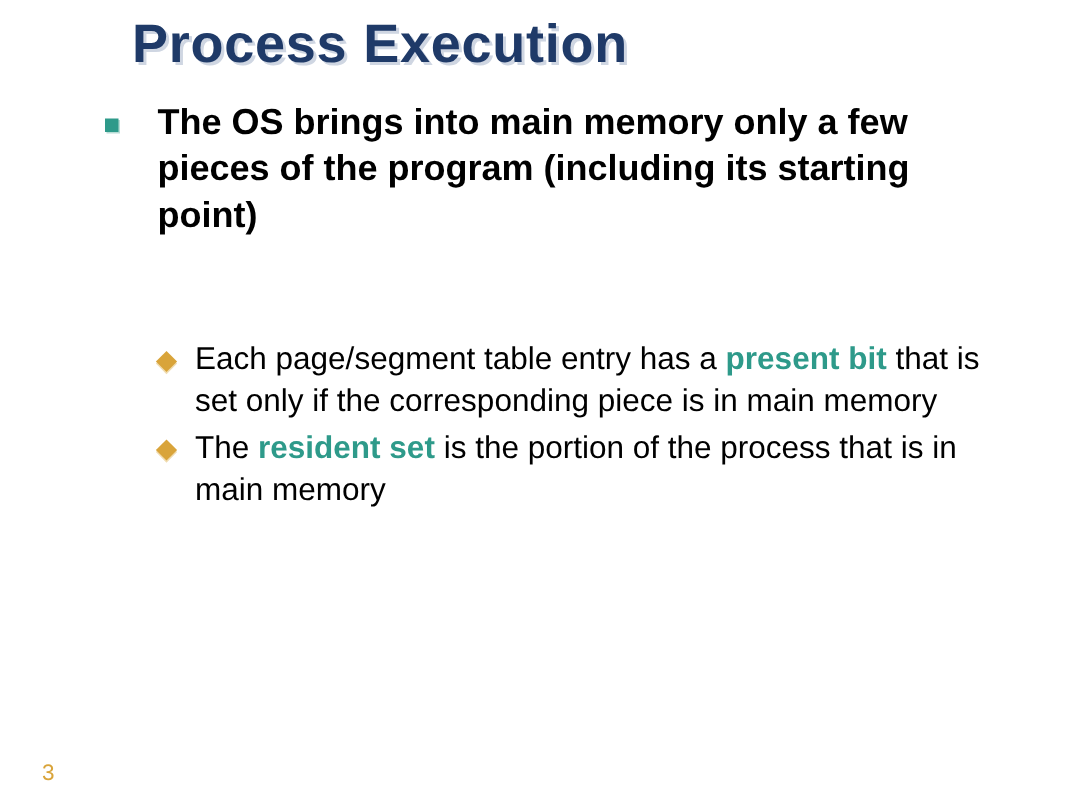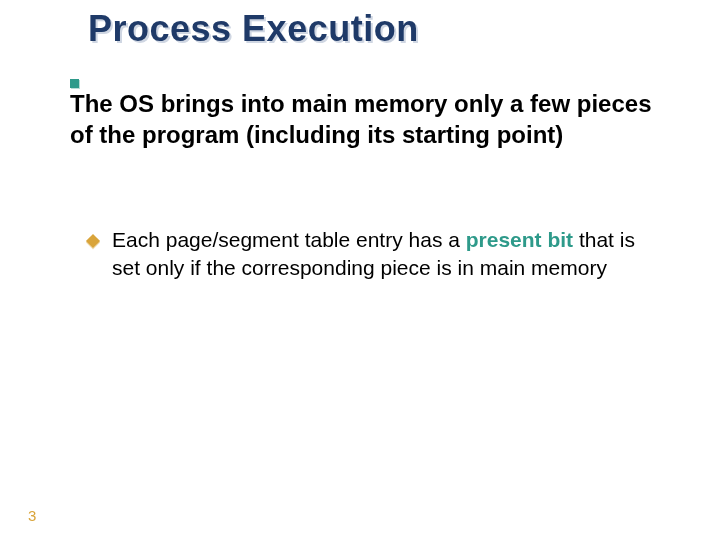--- a/index.html
+++ b/index.html
@@ -28,41 +28,40 @@
   .main-bullets {
     position: absolute;
     top: 66px;
     left: 70px;
     right: 40px;
   }
   .bullet-row {
     display: flex;
     align-items: flex-start;
     margin-bottom: 4px;
-    flex-direction: column;
   }
   .sq-bullet {
     width: 9px;
     height: 9px;
     background: #2e9a8a;
     flex: none;
     margin-top: 13px;
     margin-right: 26px;
     box-shadow: 1px 1px 0 #b8dcd5;
   }
   .bullet-text {
     font-size: 24px;
     font-weight: bold;
     color: #000;
     line-height: 1.3;
   }
   .sub-bullets {
     position: absolute;
     top: 226px;
-    left: 88px;
+    left: 106px;
     right: 52px;
   }
   .sub-row {
     display: flex;
     align-items: flex-start;
     margin-bottom: 2px;
   }
   .diamond {
     width: 10px;
     height: 10px;
@@ -103,17 +102,21 @@
       <div class="sq-bullet"></div>
       <div class="bullet-text">The OS brings into main memory only a few pieces of the program (including its starting point)</div>
     </div>
   </div>
 
   <div class="sub-bullets">
     <div class="sub-row">
       <div class="diamond"></div>
       <div class="sub-text"><span>Each page/segment table entry has a </span><span class="em">present bit</span><span> that is set only if the corresponding piece is in main memory</span></div>
     </div>
+    <div class="sub-row">
+      <div class="diamond"></div>
+      <div class="sub-text"><span>The </span><span class="em">resident set</span><span>  is the portion of the process that is in main memory</span></div>
+    </div>
   </div>
 
   <div class="page-num">3</div>
 
 </div>
 
 </body></html>

